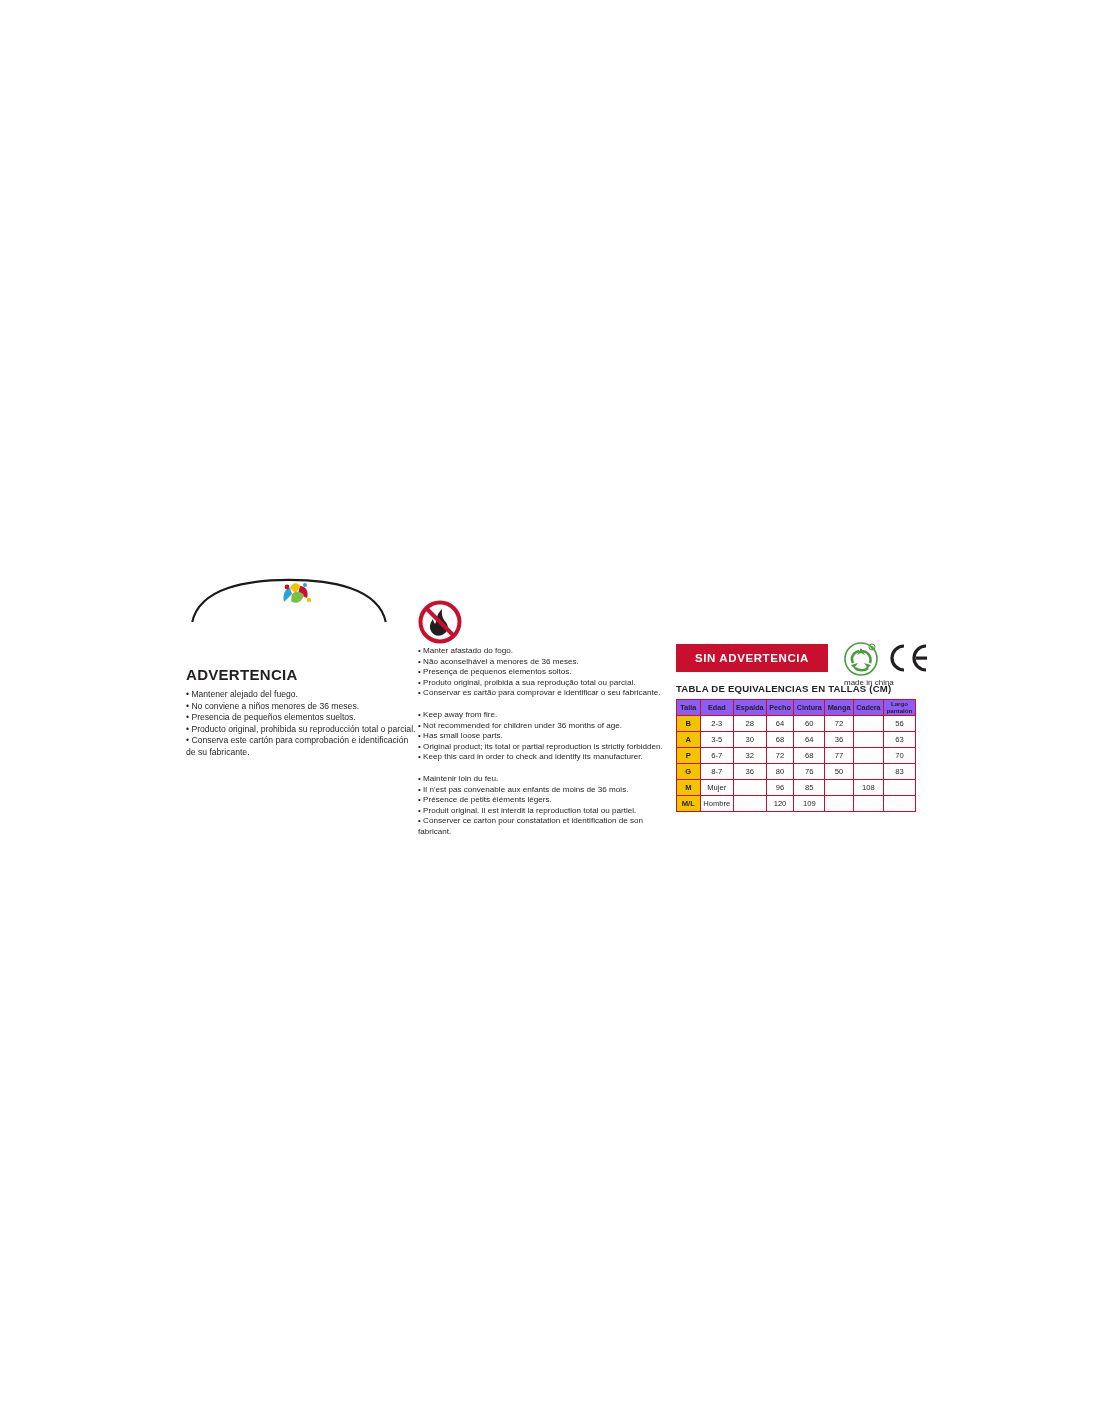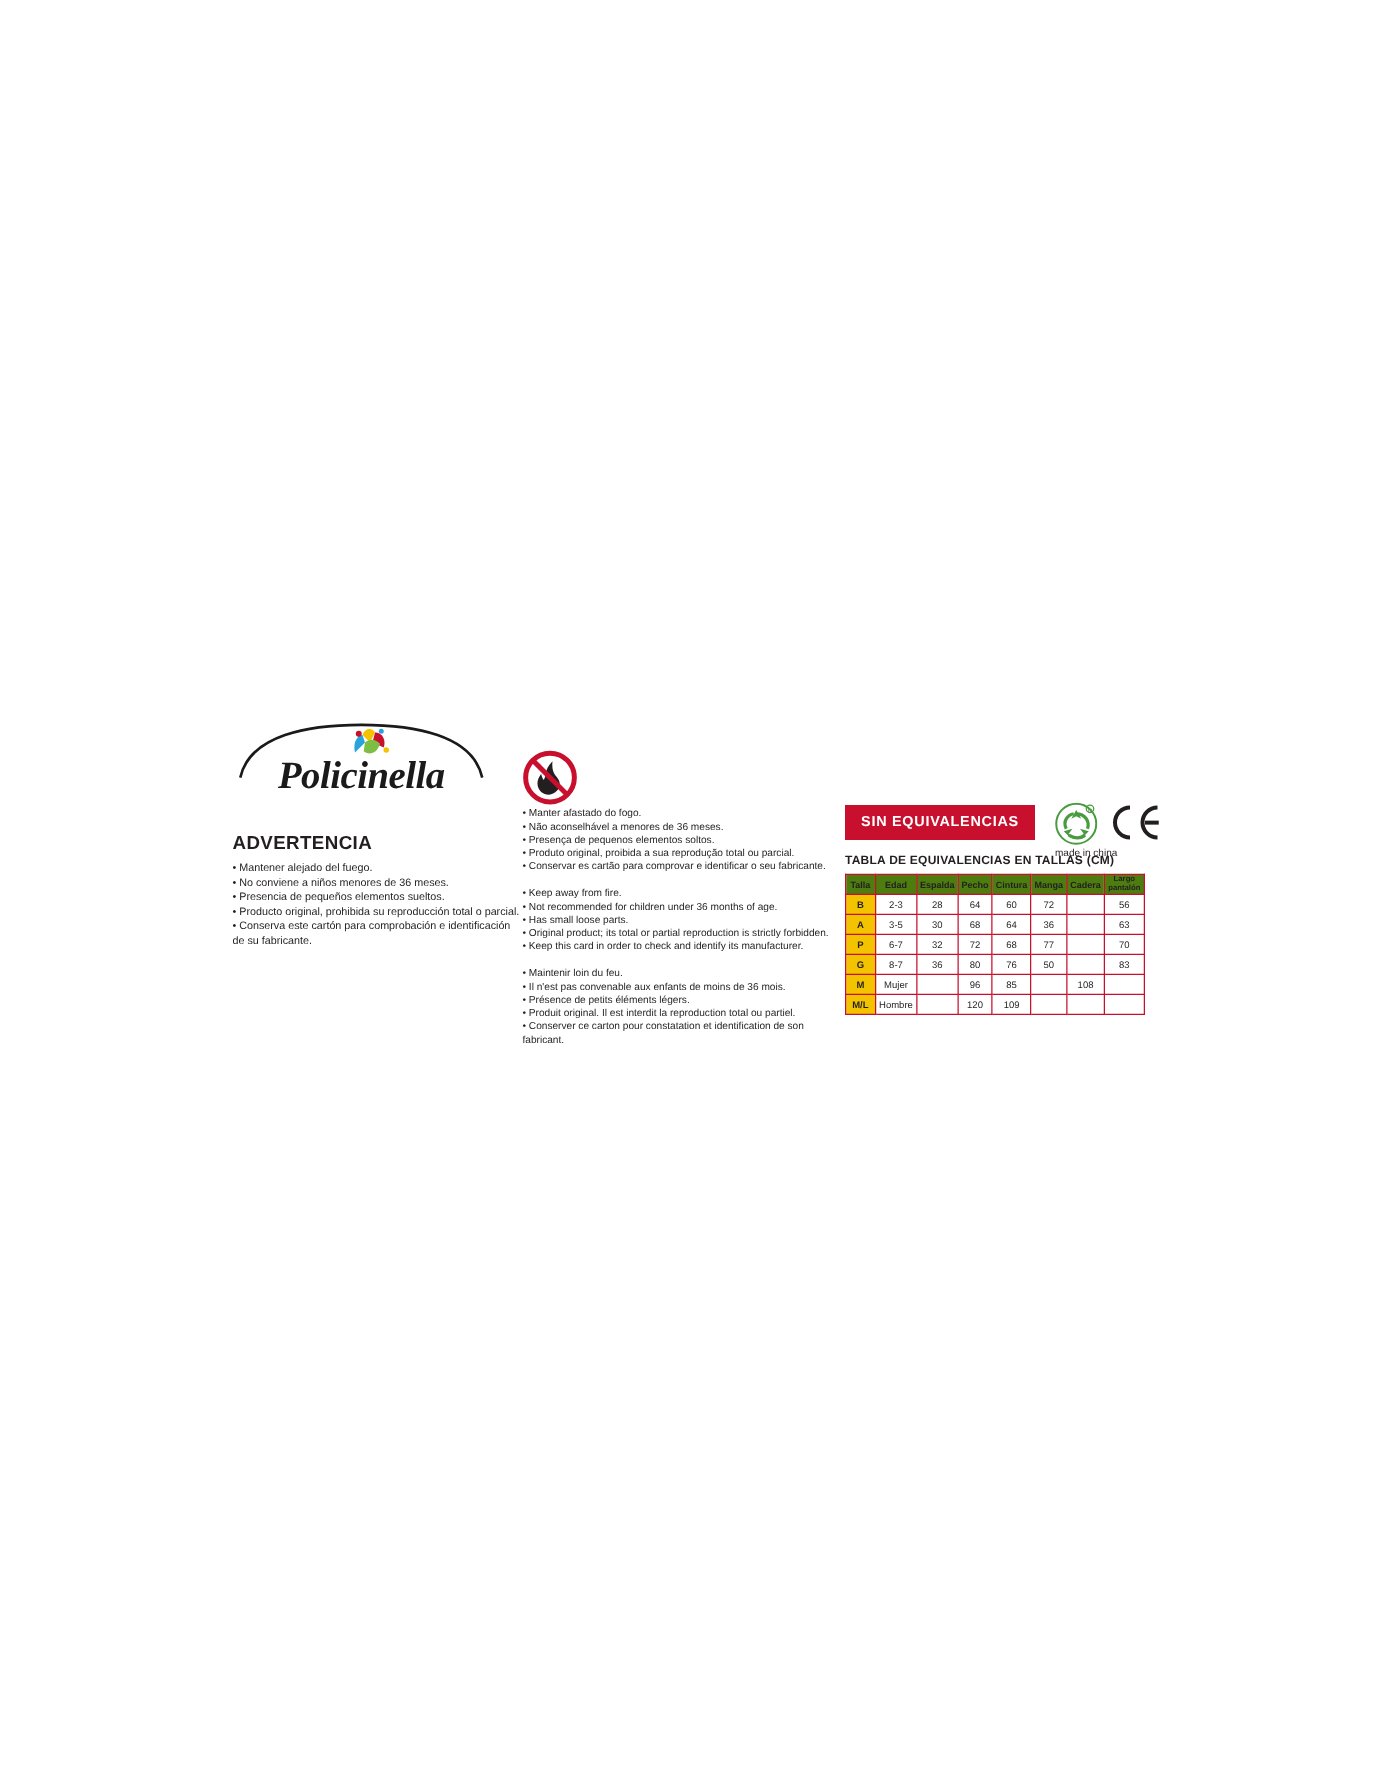--- a/index.html
+++ b/index.html
@@ -52,21 +52,21 @@
   .badges{position:absolute;left:168px;top:-4px;width:92px;height:46px;}
   .recycle{position:absolute;left:0;top:2px;width:34px;height:34px;}
   .ce{position:absolute;left:42px;top:2px;width:42px;height:32px;}
   .made-in{position:absolute;left:0px;top:38px;width:92px;
      font-size:8px;color:#231f20;}
   .tbl-title{margin-top:11px;font-size:9.6px;font-weight:700;letter-spacing:0.2px;}
   table.sizes{margin-top:5px;border-collapse:collapse;width:240px;
      font-size:7.6px;color:#231f20;}
   table.sizes th,table.sizes td{border:1px solid #c8102e;height:15px;
      text-align:center;padding:0 2px;}
-  table.sizes thead th{background:#4d7c0f;color:#231f20;font-weight:700;font-size:7.2px;}
+  table.sizes thead th{background:#8b5cf6;color:#231f20;font-weight:700;font-size:7.2px;}
   table.sizes tbody td:first-child{background:#f3c300;font-weight:700;}
   table.sizes .w-talla{width:30px;}
   table.sizes .w-edad{width:34px;}
   table.sizes .w-col{width:28px;}
   table.sizes .w-largo{width:32px;font-size:6.2px;line-height:6.8px;}
 </style>
 </head>
 <body>
 
 <div class="sheet">
@@ -79,21 +79,20 @@
       </svg>
       <svg class="logo-jester" viewBox="0 0 36 30">
         <path d="M6 22 C4 14 8 8 12 8 L14 14 Z" fill="#29a3dc"></path>
         <path d="M12 8 C14 2 20 2 22 6 L18 14 Z" fill="#f3c300"></path>
         <path d="M22 6 C28 6 31 12 29 18 L20 14 Z" fill="#c8102e"></path>
         <path d="M14 14 C18 11 22 11 26 15 C24 22 18 25 13 21 Z" fill="#7bbf45"></path>
         <circle cx="9" cy="7" r="2.4" fill="#c8102e"></circle>
         <circle cx="27" cy="5" r="2" fill="#29a3dc"></circle>
         <circle cx="31" cy="20" r="2.2" fill="#f3c300"></circle>
       </svg>
-      <div class="logo-word">Policinella</div>
     </div>
 
 
     <div class="adv-title">ADVERTENCIA</div>
     <div class="adv-list">
       <div>• Mantener alejado del fuego.</div>
       <div>• No conviene a niños menores de 36 meses.</div>
       <div>• Presencia de pequeños elementos sueltos.</div>
       <div>• Producto original, prohibida su reproducción total o parcial.</div>
       <div>• Conserva este cartón para comprobación e identificación</div>
@@ -132,21 +131,21 @@
       <div>• Il n'est pas convenable aux enfants de moins de 36 mois.</div>
       <div>• Présence de petits éléments légers.</div>
       <div>• Produit original. Il est interdit la reproduction total ou partiel.</div>
       <div>• Conserver ce carton pour constatation et identification de son</div>
       <div>fabricant.</div>
     </div>
   </div>
 
   <div class="col-size">
 
-    <div class="sin-comp">SIN EQUIVALENCIAS</div>
+    <div class="sin-comp">SIN ADVERTENCIA</div>
 
     <div class="badges">
       <svg class="recycle" viewBox="0 0 34 34">
         <circle cx="17" cy="17" r="16" fill="none" stroke="#4a9b3f" stroke-width="1.6"></circle>
         <path d="M17 6 L21 13 L17 11 L13 13 Z" fill="#4a9b3f"></path>
         <path d="M7 23 L14 21 L11 25 L13 29 Z" fill="#4a9b3f"></path>
         <path d="M27 23 L20 21 L23 25 L21 29 Z" fill="#4a9b3f"></path>
         <path d="M17 9 C24 9 28 15 26 21" fill="none" stroke="#4a9b3f" stroke-width="2.6"></path>
         <path d="M9 21 C6 15 10 10 15 9" fill="none" stroke="#4a9b3f" stroke-width="2.6"></path>
         <path d="M11 26 C15 29 21 29 24 26" fill="none" stroke="#4a9b3f" stroke-width="2.6"></path>

